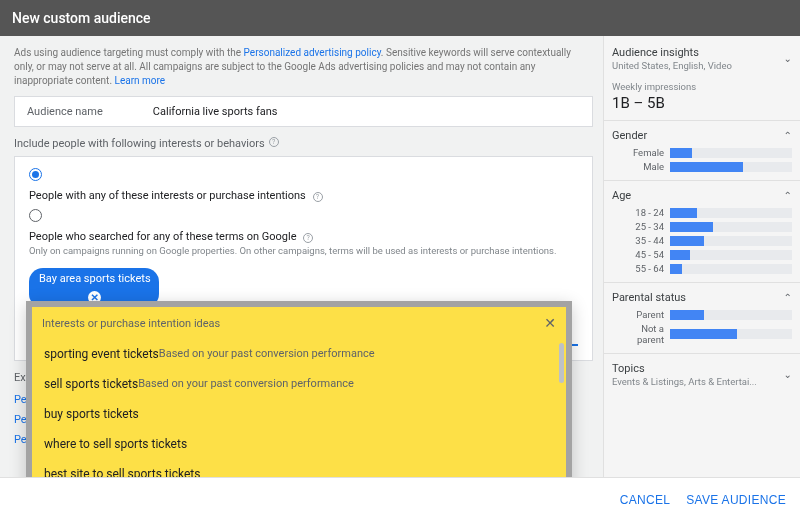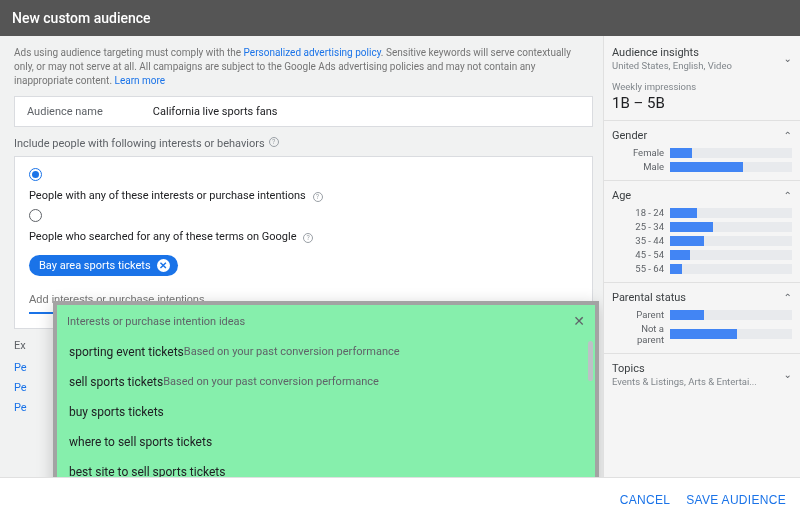--- a/index.html
+++ b/index.html
@@ -17,28 +17,28 @@
   .label { font-size:11px; color:#5f6368; }
   .value { font-size:11px; color:#202124; }
   .section-label { font-size:11px; color:#5f6368; margin-bottom:6px; display:flex; align-items:flex-start; gap:4px;}
   .help-icon { display:inline-flex; width:10px; height:10px; border:1px solid #9aa0a6; border-radius:50%; font-size:7px; color:#9aa0a6; align-items:center; justify-content:center;}
   .radio-card { padding:10px 14px 14px 14px; }
   .radio-row { display:flex; align-items:flex-start; gap:8px; margin-bottom:6px; font-size:11px; color:#202124;flex-direction:column;}
   .radio-row .sub { font-size:9.5px; color:#80868b; margin-top:2px;}
   .radio { width:13px; height:13px; border:1.5px solid #5f6368; border-radius:50%; margin-top:1px; display:flex; align-items:center; justify-content:center; flex-shrink:0;}
   .radio.checked { border-color:#1a73e8; }
   .radio.checked::after { content:''; width:7px; height:7px; background:#1a73e8; border-radius:50%;}
-  .chip { display:inline-flex; align-items:center; background:#1a73e8; color:#fff; border-radius:14px; padding:4px 8px 4px 10px; font-size:11px; gap:6px; margin-top:6px;}
+  .chip { display:inline-flex; align-items:center; background:#1a73e8; color:#fff; border-radius:14px; padding:4px 8px 4px 10px; font-size:11px; gap:6px; margin-top:6px;flex-direction:column;}
   .chip-x { width:13px; height:13px; background:#fff; color:#1a73e8; border-radius:50%; display:flex; align-items:center; justify-content:center; font-size:10px; font-weight:bold;}
   .input-row { margin-top:12px; border-bottom:2px solid #1a73e8; padding-bottom:5px;}
   .input-row input { border:none; outline:none; width:100%; font-size:11px; color:#202124; background:transparent;}
   .excluded { font-size:11px; color:#5f6368; margin-top:10px;}
   .blue-link { color:#1a73e8; font-size:11px; line-height:1.8;}
   
-  .suggest { position:absolute; left:53px; top:265px; width:546px; background:#86efac; border:4px solid #a3a3a3; box-shadow:0 4px 16px rgba(0,0,0,0.2); z-index:10;}
+  .suggest { position:absolute; left:26px; top:265px; width:546px; background:#fde047; border:6px solid #a3a3a3; box-shadow:0 4px 16px rgba(0,0,0,0.2); z-index:10;}
   .suggest-header { display:flex; align-items:center; justify-content:space-between; padding:8px 10px; font-size:11px; color:#5f6368;}
   .suggest-close { font-size:14px; color:#5f6368; cursor:pointer;}
   .suggest-list { max-height:150px; overflow:hidden; position:relative;}
   .suggest-item { display:flex; justify-content:flex-start; padding:8px 12px; font-size:12px; color:#202124;}
   .suggest-reason { font-size:11px; color:#5f6368;}
   .suggest-scroll { position:absolute; right:2px; top:4px; width:5px; height:40px; background:#bdc1c6; border-radius:3px;}
   
   .sb-block { margin-bottom:8px; }
   .sb-title-row { display:flex; justify-content:space-between; align-items:center; cursor:pointer; padding:2px 0;}
   .sb-title { font-size:11px; color:#3c4043; }
@@ -80,20 +80,21 @@
         <div>
           <span>People with any of these interests or purchase intentions</span>
           <span class="help-icon" style="margin-left:4px;">?</span>
         </div>
       </div>
       <div class="radio-row">
         <div class="radio"></div>
         <div>
           <span>People who searched for any of these terms on Google</span>
           <span class="help-icon" style="margin-left:4px;">?</span>
+          <div class="sub">Only on campaigns running on Google properties. On other campaigns, terms will be used as interests or purchase intentions.</div>
         </div>
       </div>
       <div class="chip">
         <span>Bay area sports tickets</span>
         <span class="chip-x">✕</span>
       </div>
       <div class="input-row">
         <input type="text" placeholder="Add interests or purchase intentions" style="">
       </div>
     </div>

